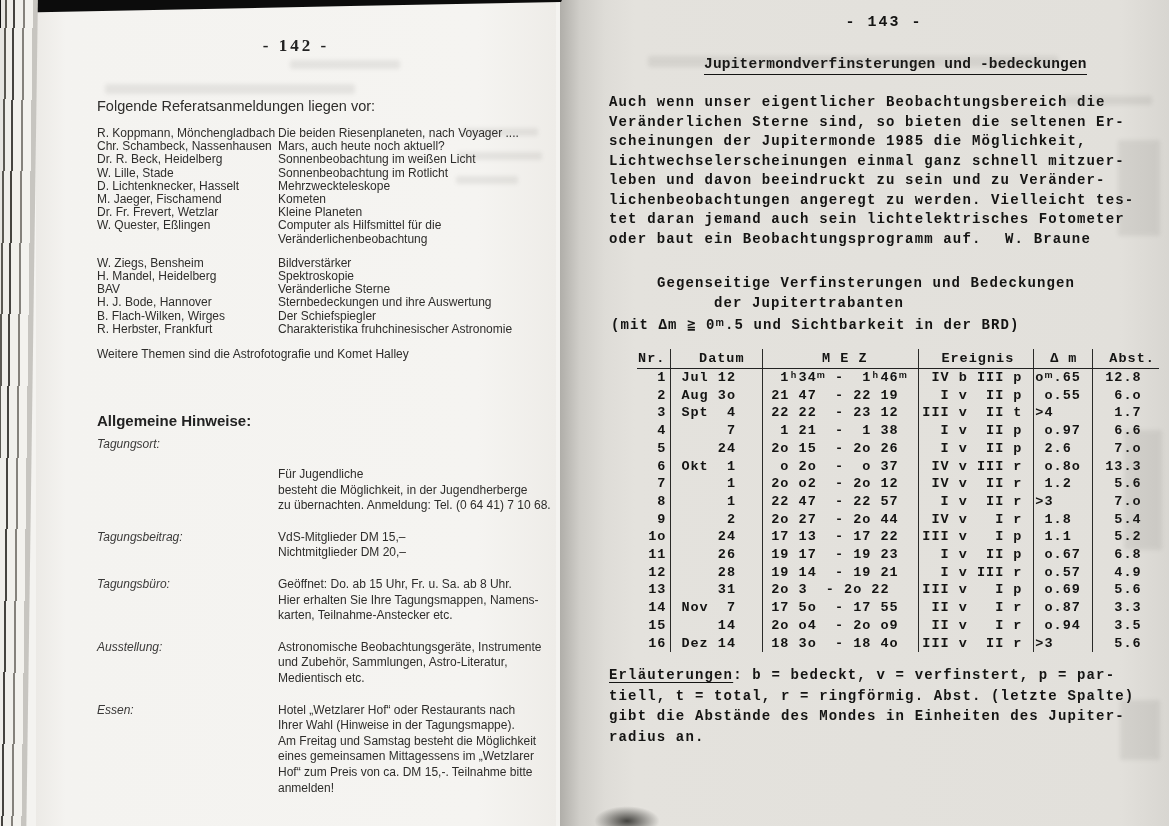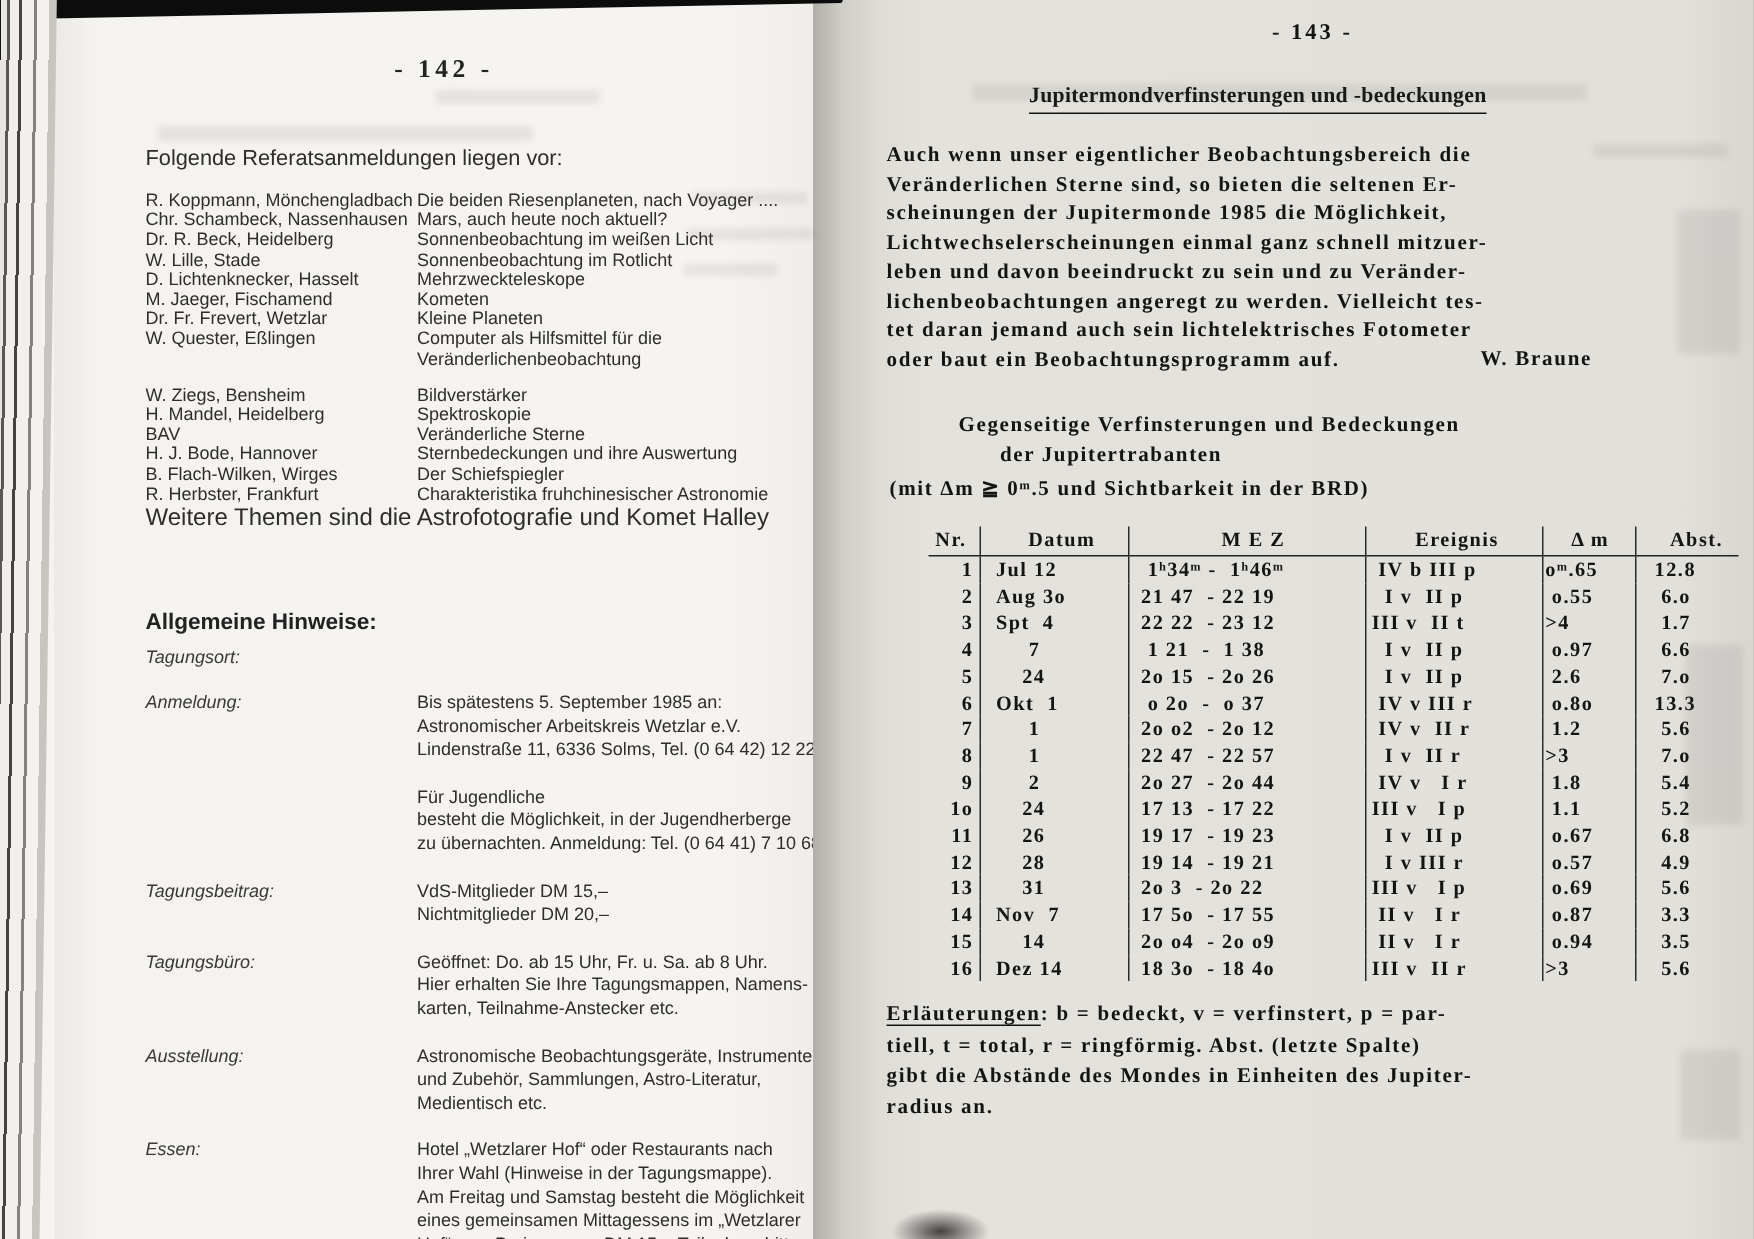--- a/index.html
+++ b/index.html
@@ -15,33 +15,33 @@
   #top-bar{position:absolute;left:0;top:0;width:562px;height:16px;background:#0c0c0c;
     clip-path:polygon(0 0,562px 0,561px 2px,350px 6px,0 13px);}
   #gutter-blob{position:absolute;left:594px;bottom:-10px;width:66px;height:30px;
     background:radial-gradient(ellipse at center,#44433f 0,rgba(68,67,63,0) 70%);}
   .ghost{position:absolute;background:#55534e;opacity:.10;filter:blur(2px);border-radius:2px;}
 
   
   .page{position:absolute;top:0;bottom:0;}
   #page-left{left:36px;width:520px;color:#2e2d2b;
     background:linear-gradient(90deg,#eceae6 0,#f4f3f0 30px,#f5f4f1 85%,#eeece8 100%);}
-  #page-right{left:542px;right:0;color:#141413;
+  #page-right{left:560px;right:0;color:#141413;
     background:linear-gradient(90deg,#b0aea9 0,#d0cec9 20px,#dedcd7 45px,#e4e2dd 75px,#e2e0db 92%,#d8d6d1 100%);
-    font-family:Liberation Serif, serif;font-weight:700;}
+    font-family:Liberation Mono, monospace;font-weight:700;}
 
   
   #pageno-left{margin-top:36px;text-align:center;font-family:"Liberation Serif","DejaVu Serif",serif;
     font-weight:700;font-size:17px;letter-spacing:3px;color:#222;}
   #intro-line{margin:42px 0 0 61px;font-size:14.5px;}
   #talks{margin:13px 0 0 61px;font-size:12px;line-height:13.2px;}
   .talk-row{display:grid;grid-template-columns:181px 1fr;}
   .talk-row:nth-child(9){margin-top:11px;}
   .talk-topic{white-space:pre-line;}
-  #further-note{margin:1px 0 0 61px;font-size:16px;}
+  #further-note{margin:11px 0 0 61px;font-size:12px;}
   #hints-title{margin:51px 0 0 61px;font-size:15px;font-weight:700;color:#222;}
   #hints{margin:8px 0 0 61px;}
   .hint{display:grid;grid-template-columns:181px 1fr;margin-bottom:16px;}
   .hint-label{font-style:italic;font-size:12px;color:#3a3938;}
   .hint-text{font-size:12px;line-height:15.6px;white-space:pre-line;}
 
   
   #page-right .inner{padding:14px 10px 0 49px;}
   #pageno-right{text-align:center;font-size:15px;letter-spacing:2px;}
   #article-title{margin:25px 0 0 95px;font-size:14.5px;font-weight:700;letter-spacing:.2px;
@@ -145,26 +145,20 @@
     <span class="talk-topic">Charakteristika fruhchinesischer Astronomie</span>
   </div>
 </div>
     <p id="further-note">Weitere Themen sind die Astrofotografie und Komet Halley</p>
     <div id="hints-title">Allgemeine Hinweise:</div>
     <div id="hints">
   <div class="hint">
     <span class="hint-label">Tagungsort:</span>
   </div>
 
-  <div class="hint">
-    <span class="hint-label">Anmeldung:</span>
-    <span class="hint-text">Bis spätestens 5. September 1985 an:
-Astronomischer Arbeitskreis Wetzlar e.V.
-Lindenstraße 11, 6336 Solms, Tel. (0 64 42) 12 22</span>
-  </div>
 
   <div class="hint">
     <span class="hint-label"></span>
     <span class="hint-text">Für Jugendliche
 besteht die Möglichkeit, in der Jugendherberge
 zu übernachten. Anmeldung: Tel. (0 64 41) 7 10 68.</span>
   </div>
 
   <div class="hint">
     <span class="hint-label">Tagungsbeitrag:</span>

